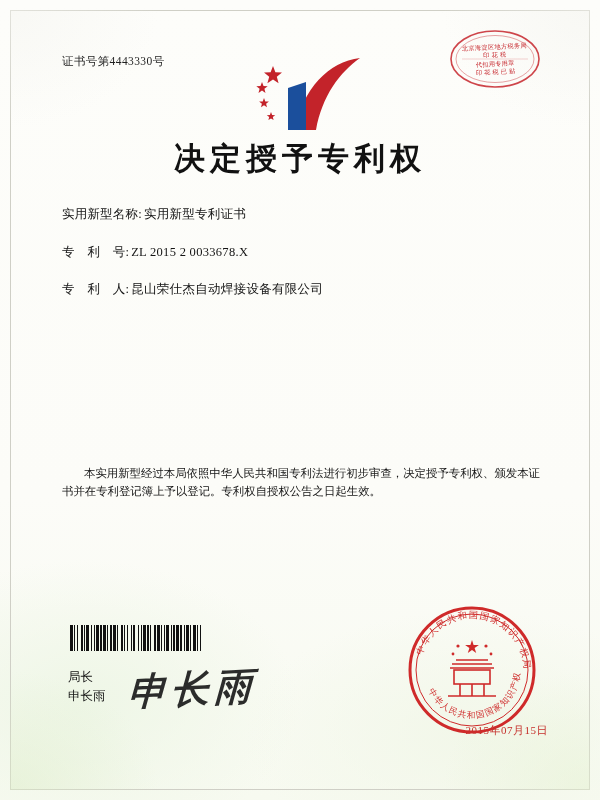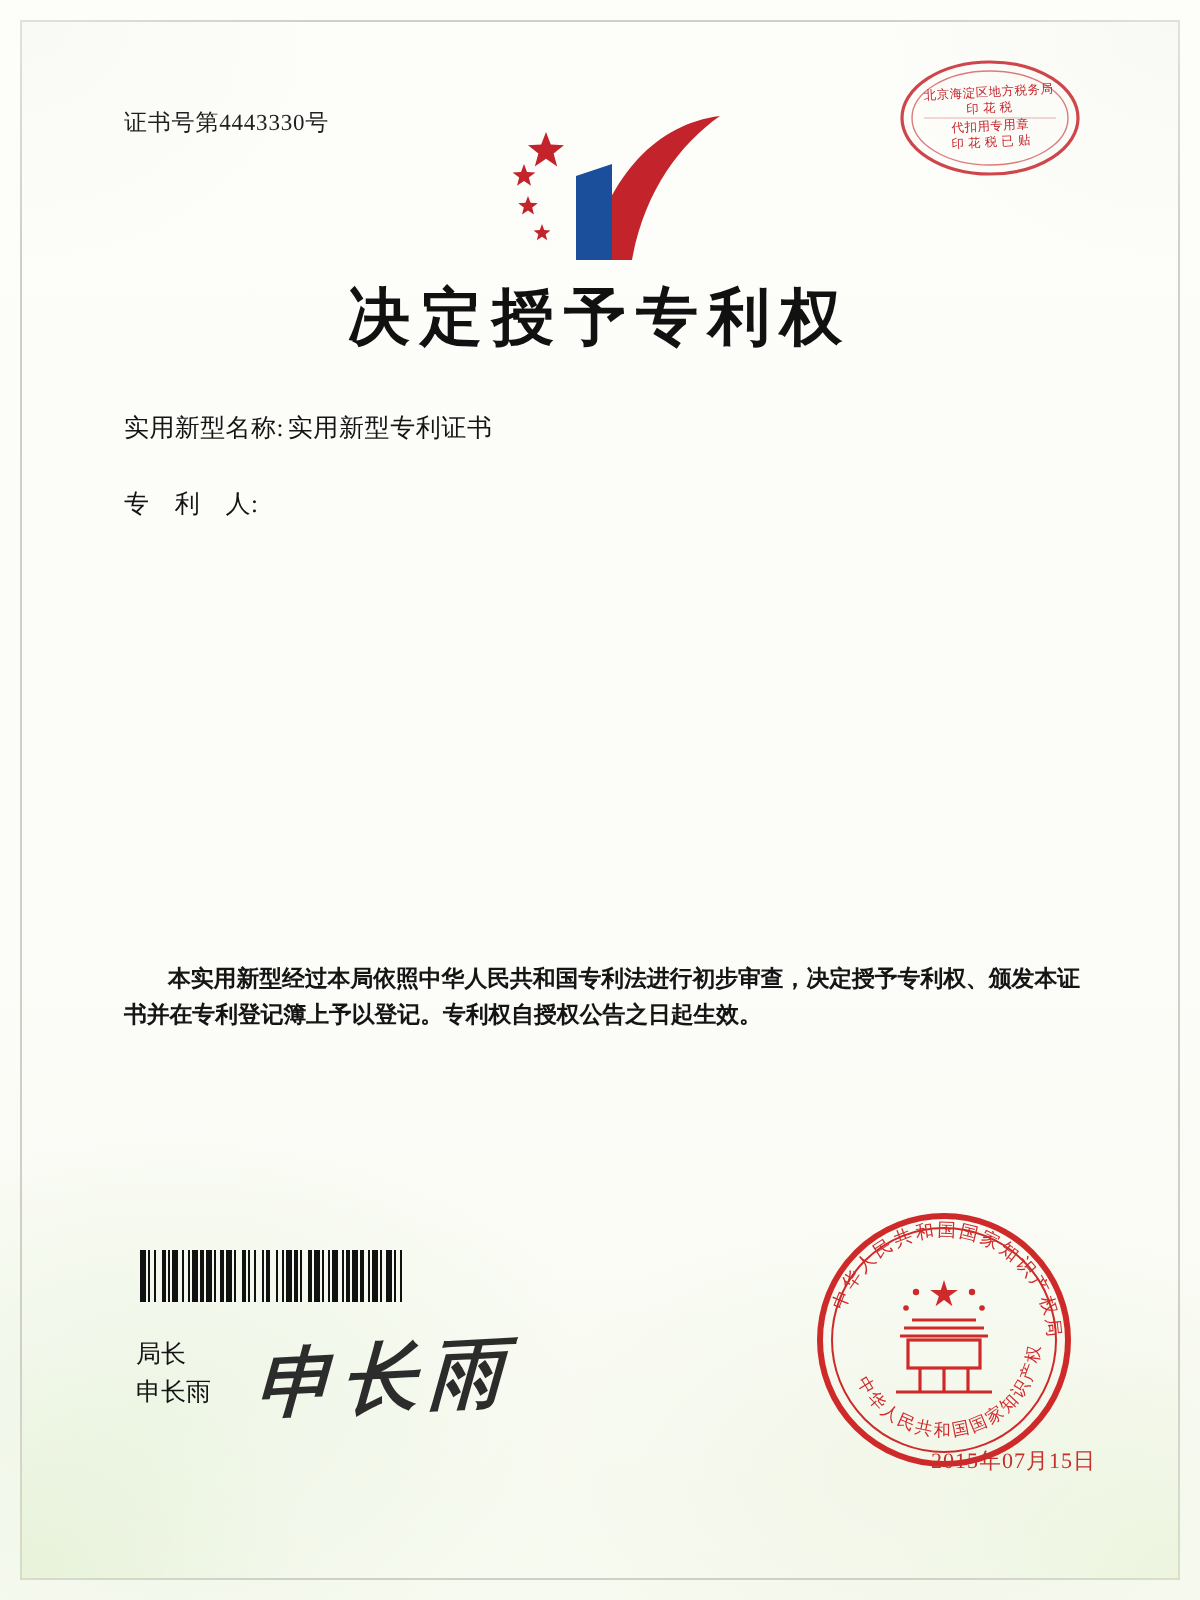--- a/index.html
+++ b/index.html
@@ -130,23 +130,22 @@
   .paras {
     position: absolute;
     left: 62px; top: 464px;
     width: 478px;
     font-size: 11.4px;
     line-height: 1.62;
     text-align: justify;
     color: #151515;
   }
   .paras p {
-    margin: 17px 0 4px 0;
+    margin: 0 0 4px 0;
     text-indent: 22px;
-    font-weight: bold;
   }
 
   
   .barcode {
     position: absolute;
     left: 70px; top: 625px;
     height: 26px;
     width: 186px;
     display: flex;
     align-items: stretch;
@@ -249,21 +248,26 @@
   </div>
 
   <div class="doc-title">决定授予专利权</div>
 
   <div class="fields">
     <div class="field-row">
       <span class="field-label">实用新型名称:</span>
       <span class="field-value">实用新型专利证书</span>
     </div>
     <div class="field-row">
+      <span class="field-label">专　利　号:</span>
+      <span class="field-value">ZL 2015 2 0033678.X</span>
+    </div>
+    <div class="field-row">
       <span class="field-label">专　利　人:</span>
+      <span class="field-value">昆山荣仕杰自动焊接设备有限公司</span>
     </div>
   </div>
 
   <div class="paras">
     <p>本实用新型经过本局依照中华人民共和国专利法进行初步审查，决定授予专利权、颁发本证书并在专利登记簿上予以登记。专利权自授权公告之日起生效。</p>
   </div>
 
   <div class="barcode" id="barcode">
       <i style="width:3px;background:#111"></i>
       <i style="width:1px;background:transparent"></i>

